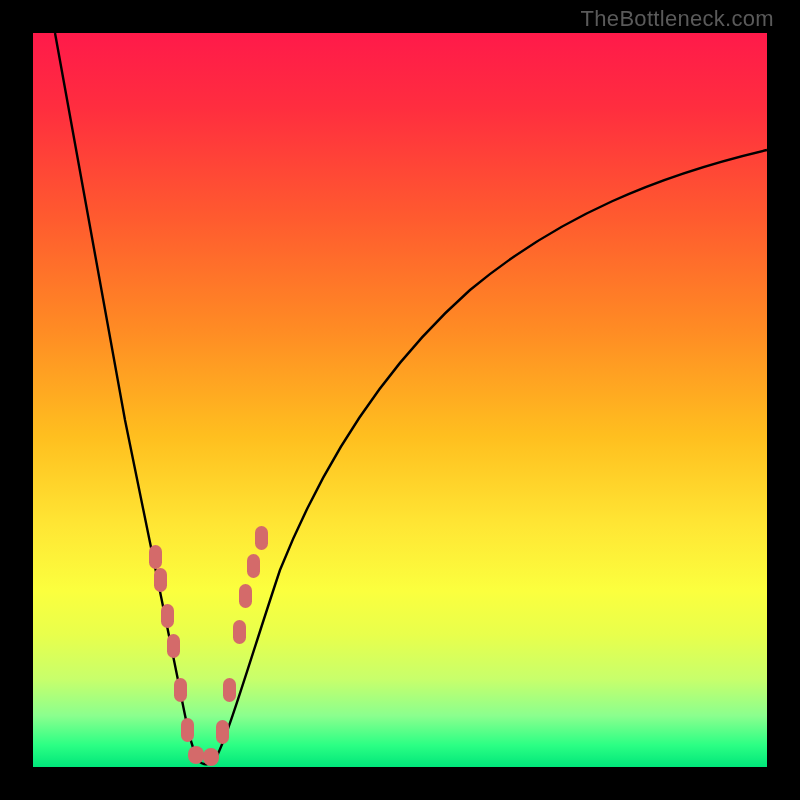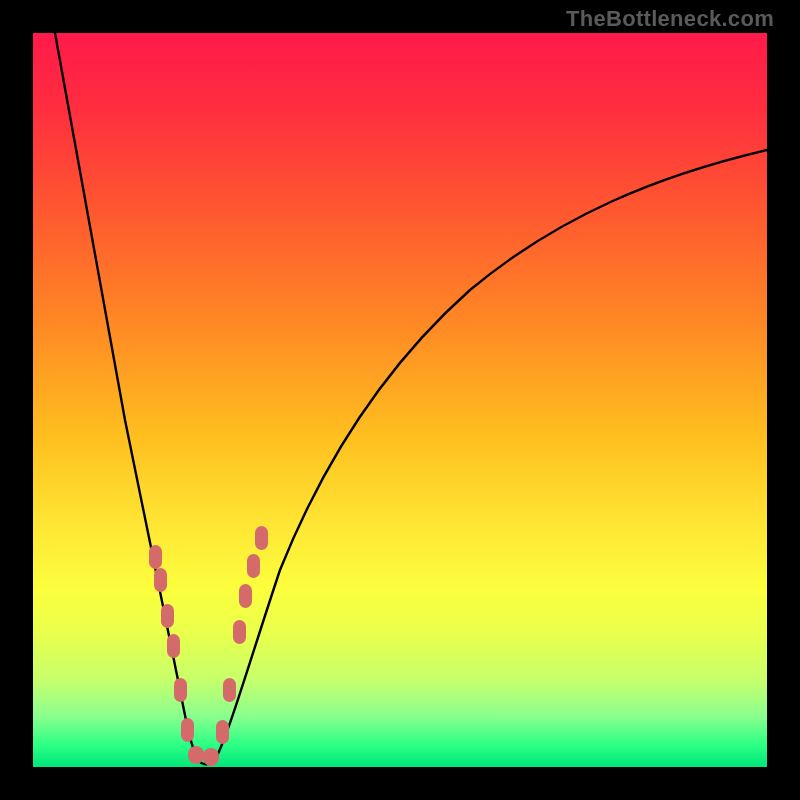--- a/index.html
+++ b/index.html
@@ -31,21 +31,21 @@
       #c8ff6b 88%,
       #8bff8e 93%,
       #2cff84 97%,
       #00e67a 100%
     );
   }
   .watermark {
     position: absolute;
     color: #5a5a5a;
     font-size: 22px;
-    font-weight: 700;
+    font-weight: 400;
     letter-spacing: 0.3px;
   }
   svg.curve {
     position: absolute;
     left: 0; top: 0;
   }
   .pill {
     fill: #d46a6a;
   }
 </style>

